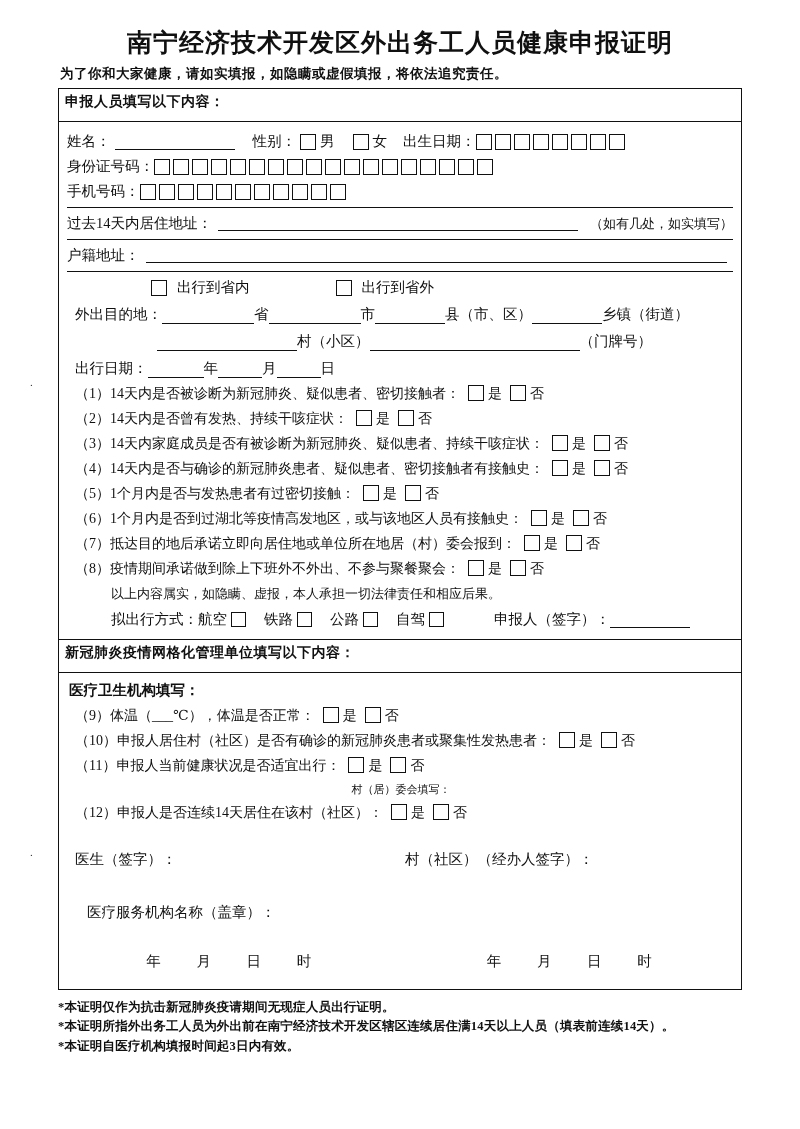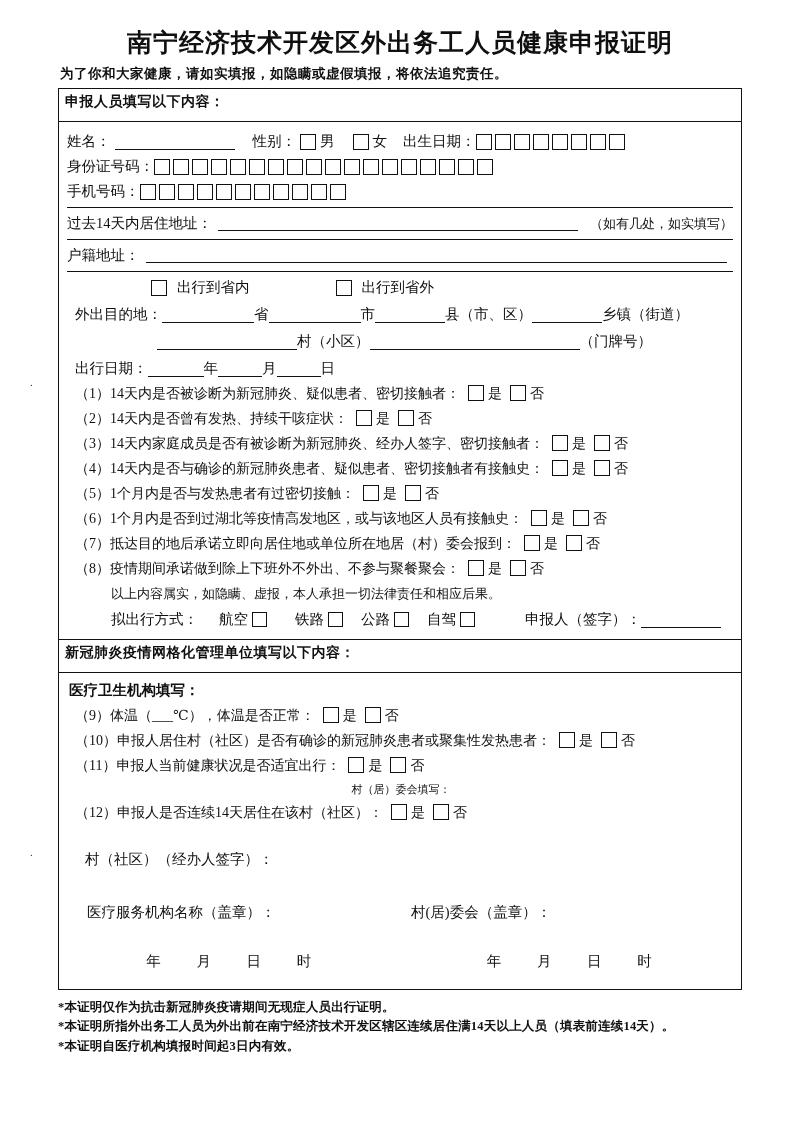--- a/index.html
+++ b/index.html
@@ -101,21 +101,21 @@
     font-size: 14px;
     margin: 7px 0 7px 8px;
     white-space: nowrap;
   }
   .q .bx { margin-left: 8px; }
   .small {
     font-size: 13px;
   }
   .dest-row {
     display: flex;
-    align-items: center;
+    align-items: flex-end;
     font-size: 14px;
     margin: 8px 0 2px 8px;
   }
   .dest-seg {
     border-bottom: 1.2px solid #111;
     height: 16px;
   }
   .sign-row {
     display: flex;
     font-size: 14.5px;
@@ -277,21 +277,21 @@
         <span class="lbl">日</span>
       </div>
 
       <div class="q">
         <span>（1）</span><span>14天内是否被诊断为新冠肺炎、疑似患者、密切接触者：</span><span class="bx"></span><span>是</span><span class="bx"></span><span>否</span>
       </div>
       <div class="q">
         <span>（2）</span><span>14天内是否曾有发热、持续干咳症状：</span><span class="bx"></span><span>是</span><span class="bx"></span><span>否</span>
       </div>
       <div class="q">
-        <span>（3）</span><span>14天内家庭成员是否有被诊断为新冠肺炎、经办人签字、密切接触者：</span><span class="bx"></span><span>是</span><span class="bx"></span><span>否</span>
+        <span>（3）</span><span>14天内家庭成员是否有被诊断为新冠肺炎、疑似患者、持续干咳症状：</span><span class="bx"></span><span>是</span><span class="bx"></span><span>否</span>
       </div>
       <div class="q">
         <span>（4）</span><span>14天内是否与确诊的新冠肺炎患者、疑似患者、密切接触者有接触史：</span><span class="bx"></span><span>是</span><span class="bx"></span><span>否</span>
       </div>
       <div class="q">
         <span>（5）</span><span>1个月内是否与发热患者有过密切接触：</span><span class="bx"></span><span>是</span><span class="bx"></span><span>否</span>
       </div>
       <div class="q">
         <span>（6）</span><span>1个月内是否到过湖北等疫情高发地区，或与该地区人员有接触史：</span><span class="bx"></span><span>是</span><span class="bx"></span><span>否</span>
       </div>
@@ -299,23 +299,23 @@
         <span>（7）</span><span>抵达目的地后承诺立即向居住地或单位所在地居（村）委会报到：</span><span class="bx"></span><span>是</span><span class="bx"></span><span>否</span>
       </div>
       <div class="q">
         <span>（8）</span><span>疫情期间承诺做到除上下班外不外出、不参与聚餐聚会：</span><span class="bx"></span><span>是</span><span class="bx"></span><span>否</span>
       </div>
 
       <div class="q small" style="margin-left:44px;">以上内容属实，如隐瞒、虚报，本人承担一切法律责任和相应后果。</div>
 
       <div class="row" style="margin-left:44px;">
         <span class="lbl">拟出行方式：</span>
-        <span class="lbl" style="margin-left:21px;">航空</span>
+        <span class="lbl" style="margin-left:0;">航空</span>
           <span class="bx sm"></span>
-        <span class="lbl" style="margin-left:24px;">铁路</span>
+        <span class="lbl" style="margin-left:14px;">铁路</span>
           <span class="bx sm"></span>
         <span class="lbl" style="margin-left:14px;">公路</span>
           <span class="bx sm"></span>
         <span class="lbl" style="margin-left:14px;">自驾</span>
           <span class="bx sm"></span>
         <span class="lbl" style="margin-left:46px;">申报人（签字）：</span>
         <span class="line" style="width:80px;"></span>
       </div>
 
     </div>
@@ -336,26 +336,26 @@
         <span>（11）</span><span>申报人当前健康状况是否适宜出行：</span><span class="bx"></span><span>是</span><span class="bx"></span><span>否</span>
       </div>
 
       <div style="font-size:11px;font-weight:normal;margin:4px 0 2px 2px;text-align:center;">村（居）委会填写：</div>
 
       <div class="q">
         <span>（12）</span><span>申报人是否连续14天居住在该村（社区）：</span><span class="bx"></span><span>是</span><span class="bx"></span><span>否</span>
       </div>
 
       <div class="sign-row" style="margin-top:28px;">
+        <div><span>医生（签字）：</span></div>
         <div class="right"><span>村（社区）（经办人签字）：</span></div>
       </div>
 
       <div class="sign-row" style="margin-top:34px;padding-left:12px;">
         <div><span>医疗服务机构名称（盖章）：</span></div>
-        <div class="right"><span>村(居)委会（盖章）：</span></div>
       </div>
 
       <div class="ymd" style="margin-top:30px;margin-bottom:14px;">
         <div>
           <span>年</span>
           <span>月</span>
           <span>日</span>
           <span>时</span>
         </div>
         <div>

